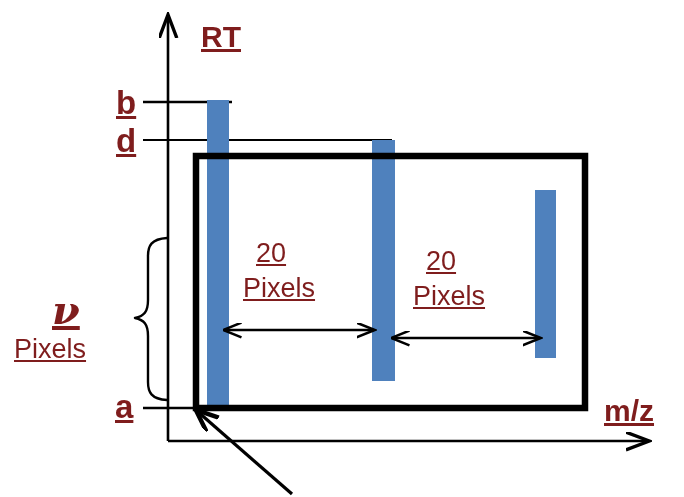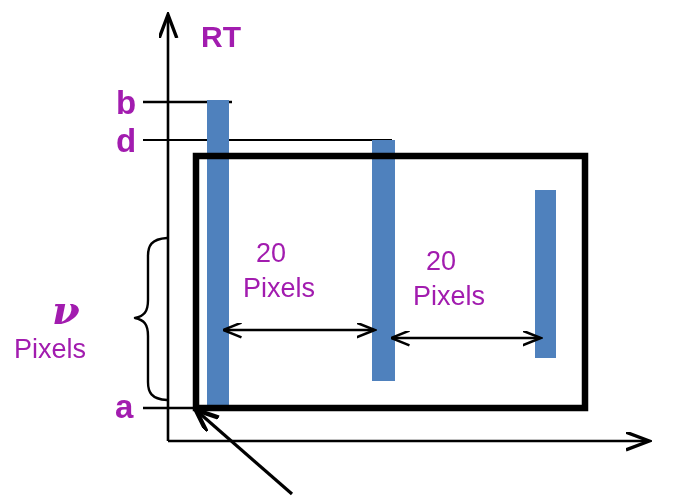--- a/index.html
+++ b/index.html
@@ -19,25 +19,26 @@
   }
   #diagram-svg {
     position: absolute;
     left: 0;
     top: 0;
     width: 684px;
     height: 497px;
   }
   .lbl {
     position: absolute;
-    color: #a21caf;
+    color: #7f1d1d;
     font-family: "Liberation Sans", sans-serif;
     white-space: nowrap;
     line-height: 1;
     user-select: none;
+    text-decoration: underline;
   }
   .lbl-axis {
     font-size: 30px;
     font-weight: 700;
   }
   .lbl-tick {
     font-size: 33px;
     font-weight: 700;
   }
   .lbl-dim {
@@ -103,20 +104,21 @@
              C 148,312 144,316 135,318
              C 144,320 148,324 148,336
              L 148,382
              C 148,392 151,399 167,400"></path>
 
     <line x1="292" y1="494" x2="197" y2="411" stroke="#000000" stroke-width="3.2" marker-end="url(#arrow-pointer)"></line>
   </svg>
 
   <div class="lbl lbl-axis" style="left:201px; top:22px;">RT</div>
 
+  <div class="lbl lbl-axis" style="left:604px; top:396px;">m/z</div>
 
   <div class="lbl lbl-tick" style="left:116px; top:86px;">b</div>
 
   <div class="lbl lbl-tick" style="left:116px; top:124px;">d</div>
 
   <div class="lbl lbl-tick" style="left:115px; top:390px;">a</div>
 
   <div class="lbl lbl-nu" style="left:52px; top:290px;">ν</div>
 
   <div class="lbl lbl-nu-unit" style="left:14px; top:336px;">Pixels</div>

